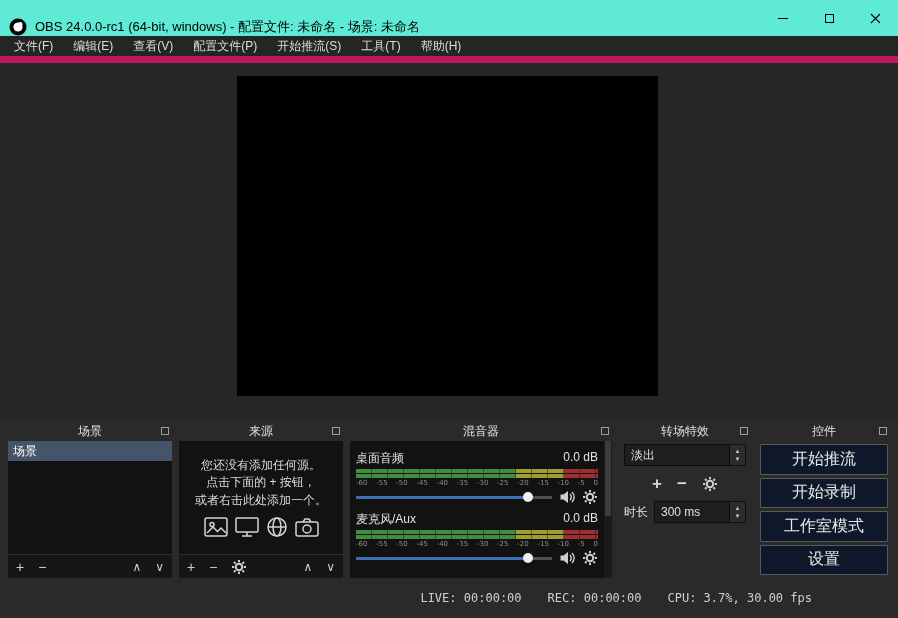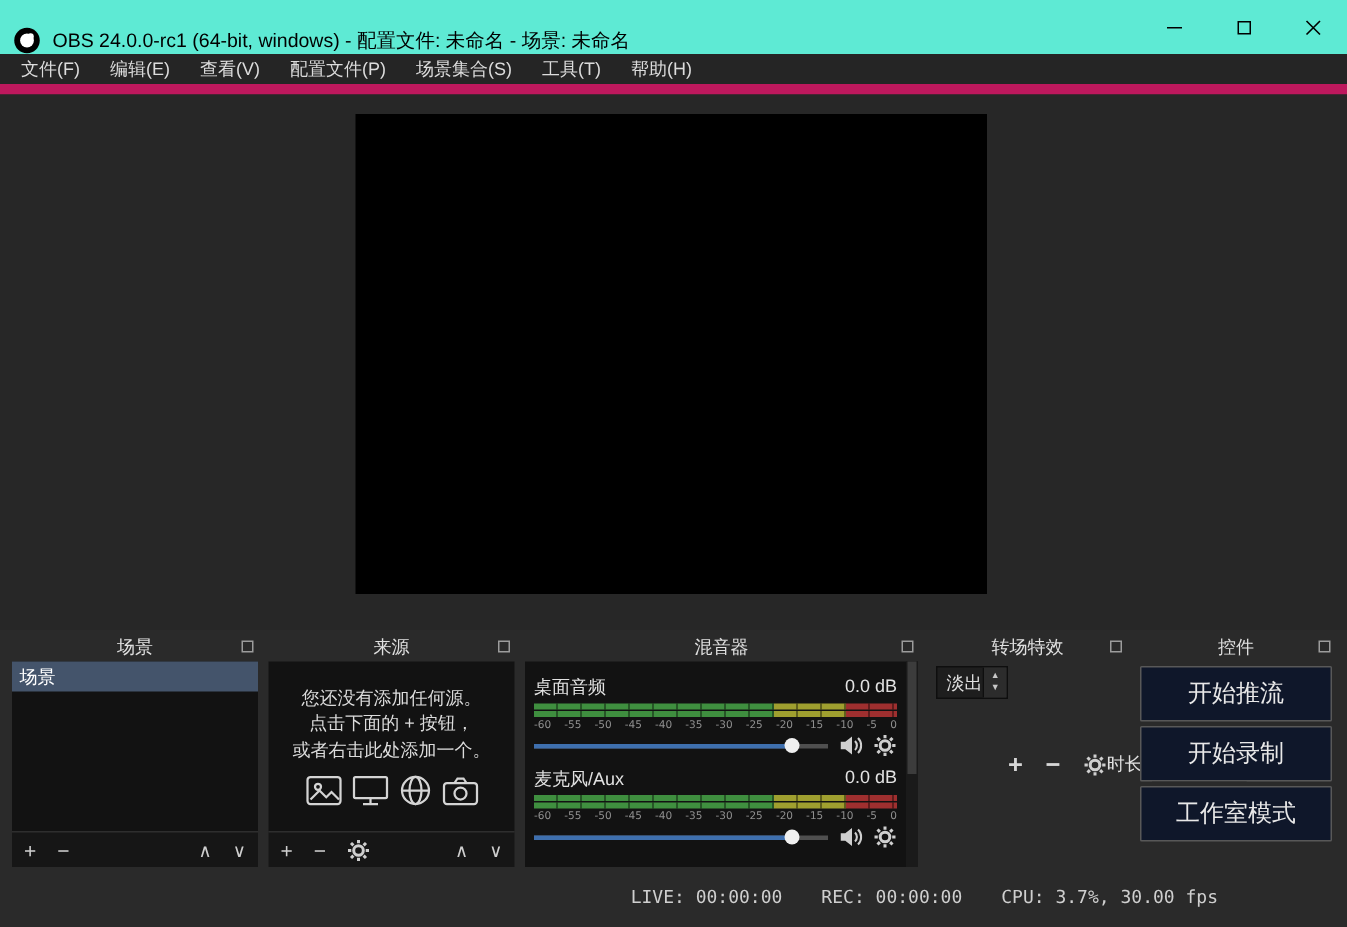--- a/index.html
+++ b/index.html
@@ -77,21 +77,21 @@
   .slider { position: relative; flex: 1; height: 18px; }
   .slider-track { position: absolute; left: 0; right: 0; top: 8px; height: 3px; background: #4f4f4f; }
   .slider-fill  { position: absolute; left: 0; top: 8px; width: 88%; height: 3px; background: #3e6fae; }
   .slider-handle{ position: absolute; left: calc(88% - 5px); top: 4px; width: 10px; height: 10px;
                   border-radius: 50%; background: #f0f0f0; }
   .icon16 { width: 16px; height: 16px; flex: none; }
   .mixer-scrollbar { width: 8px; flex: none; background: #1a1a1a; position: relative; }
   .mixer-thumb { position: absolute; top: 0; left: 1px; width: 6px; height: 55%; background: #3c3c3c; }
 
   
-  .trans-body { padding: 3px 5px; display: flex; }
+  .trans-body { padding: 3px 5px; display: flex; flex-direction: column; }
   .combo, .spinbox { height: 22px; background: #1e1e1e; border: 1px solid #0e0e0e;
                      display: flex; align-items: center; }
   .combo-label, .spin-value { flex: 1; padding-left: 6px; font-size: 12px; color: #e0e0e0; white-space: nowrap; }
   .arrows { width: 16px; height: 100%; border-left: 1px solid #0e0e0e; background: #2c2c2c;
             display: flex; flex-direction: column; align-items: center; justify-content: center;
             color: #c8c8c8; font-size: 6px; line-height: 1.4; }
   .trans-icons { display: flex; justify-content: center; align-items: center; gap: 15px;
                  margin: 8px 0 7px 0; color: #d6d6d6; font-size: 17px; font-weight: bold; }
   .duration-row { display: flex; align-items: center; gap: 6px; }
   .duration-label { font-size: 12px; color: #e0e0e0; flex: none; }
@@ -145,21 +145,21 @@
         </svg>
     </div>
   </div>
 </div>
 
 <div class="menubar">
   <span class="menu-item">文件(F)</span>
   <span class="menu-item">编辑(E)</span>
   <span class="menu-item">查看(V)</span>
   <span class="menu-item">配置文件(P)</span>
-  <span class="menu-item">场景集合(S)</span>
+  <span class="menu-item">开始推流(S)</span>
   <span class="menu-item">工具(T)</span>
   <span class="menu-item">帮助(H)</span>
 </div>
 
 <div class="preview">
   <div class="canvas"></div>
 </div>
 
 <div class="docks">
 
@@ -355,20 +355,21 @@
 
   <div class="dock dock-controls">
     <div class="dock-header">
       <span>控件</span>
       <span class="dock-float"></span>
     </div>
     <div class="dock-body controls-body">
       <div class="ctl-btn">开始推流</div>
       <div class="ctl-btn">开始录制</div>
       <div class="ctl-btn">工作室模式</div>
+      <div class="ctl-btn">设置</div>
     </div>
   </div>
 
 </div>
 
 <div class="statusbar">
   <span>LIVE: 00:00:00</span>
   <span>REC: 00:00:00</span>
   <span>CPU: 3.7%, 30.00 fps</span>
 </div>

